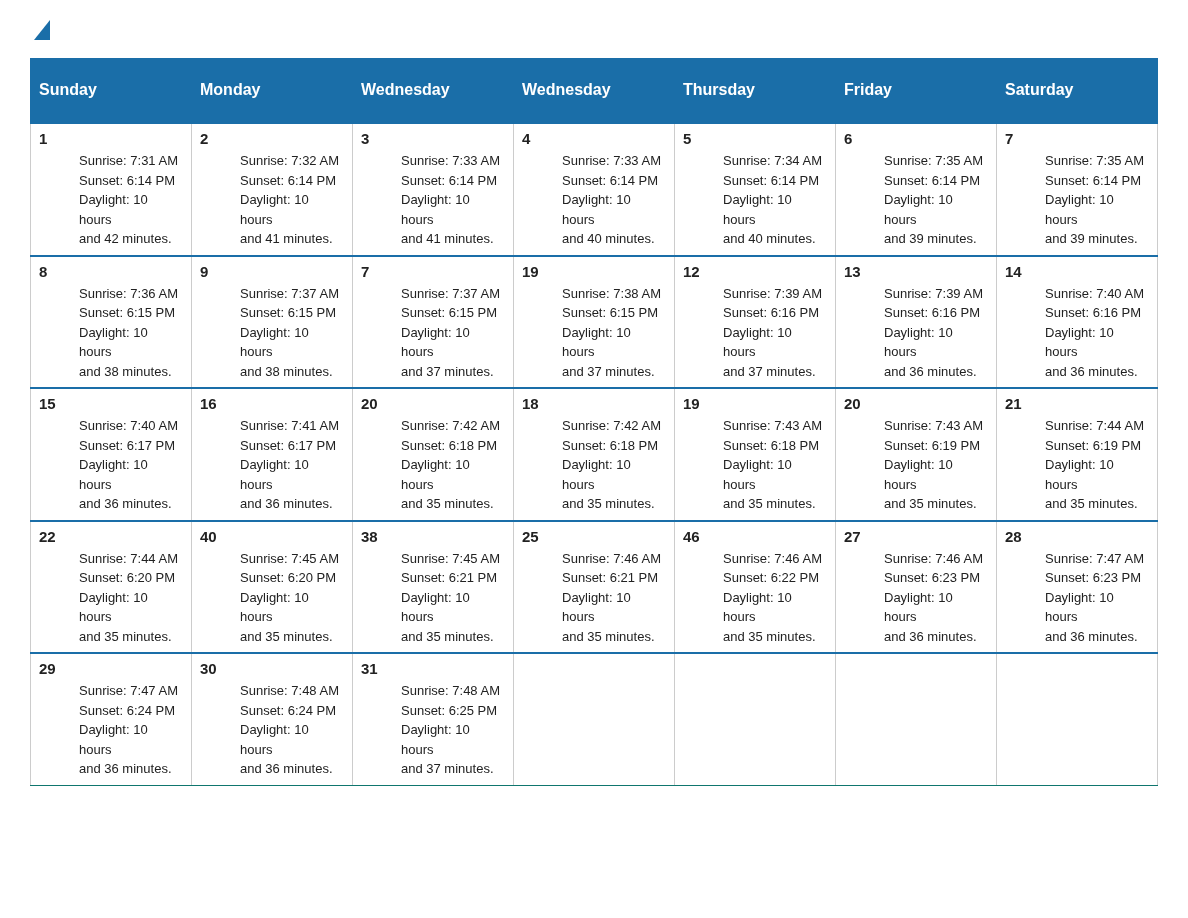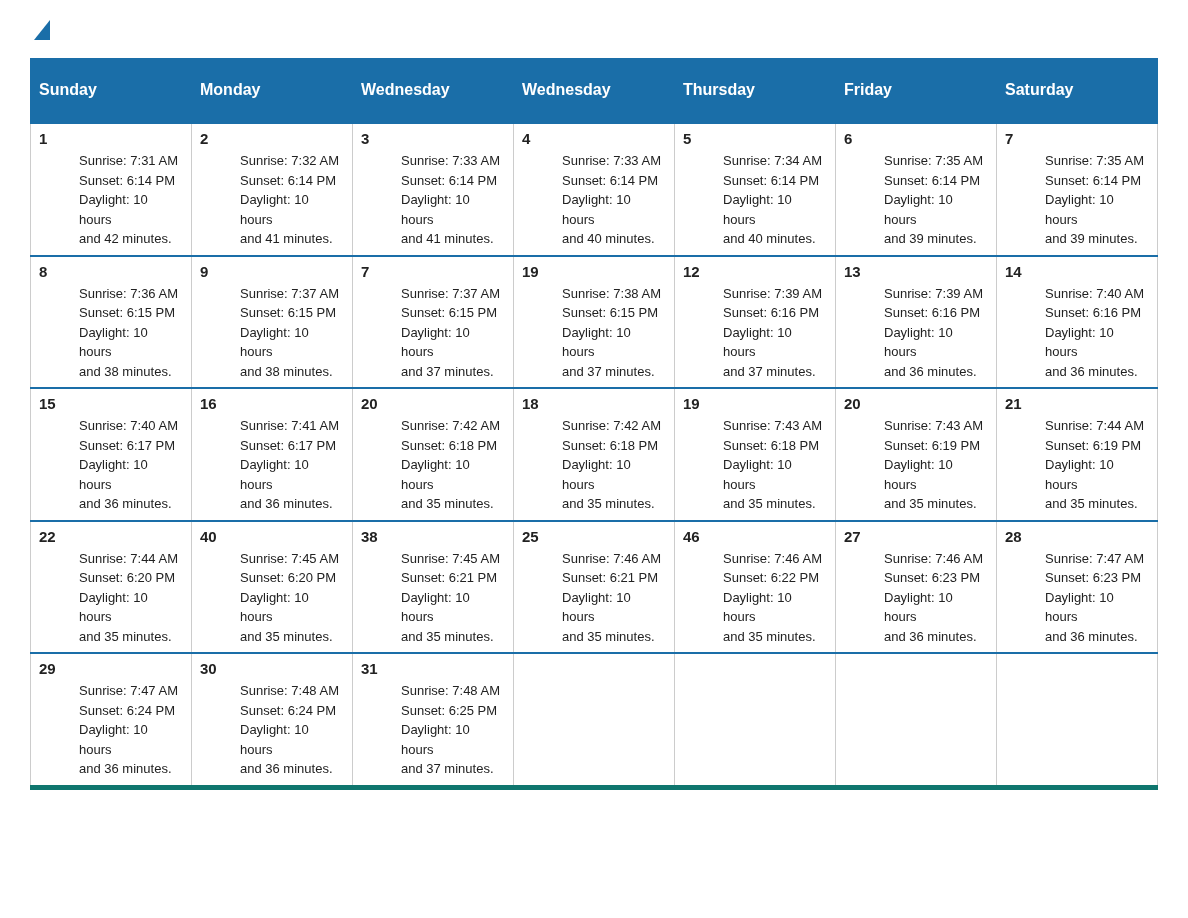--- a/index.html
+++ b/index.html
@@ -93,21 +93,21 @@
       color: #222;
       margin-left: 40px;
     }
     .calendar tbody tr:first-child td {
       border-top: 3px solid #1a6ea8;
     }
     .calendar tbody tr td:first-child {
     }
     
     .calendar tbody tr td {
-      border-bottom: 5px solid #0f766e;
+      border-bottom: 1px solid #0f766e;
     }
     .calendar tbody tr:not(:last-child) td {
       border-bottom: 2px solid #1a6ea8;
     }
   </style>
 </head>
 <body>
 
 <div class="header">
   <div class="logo">

